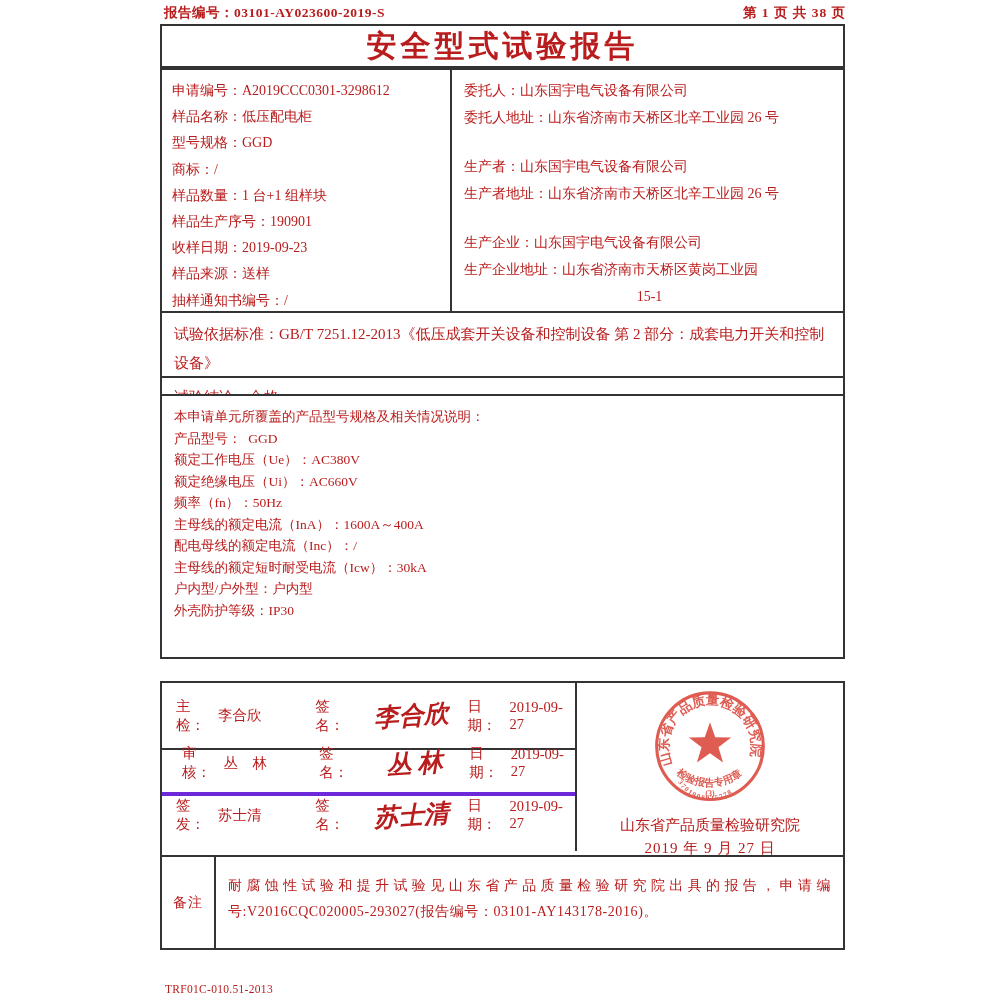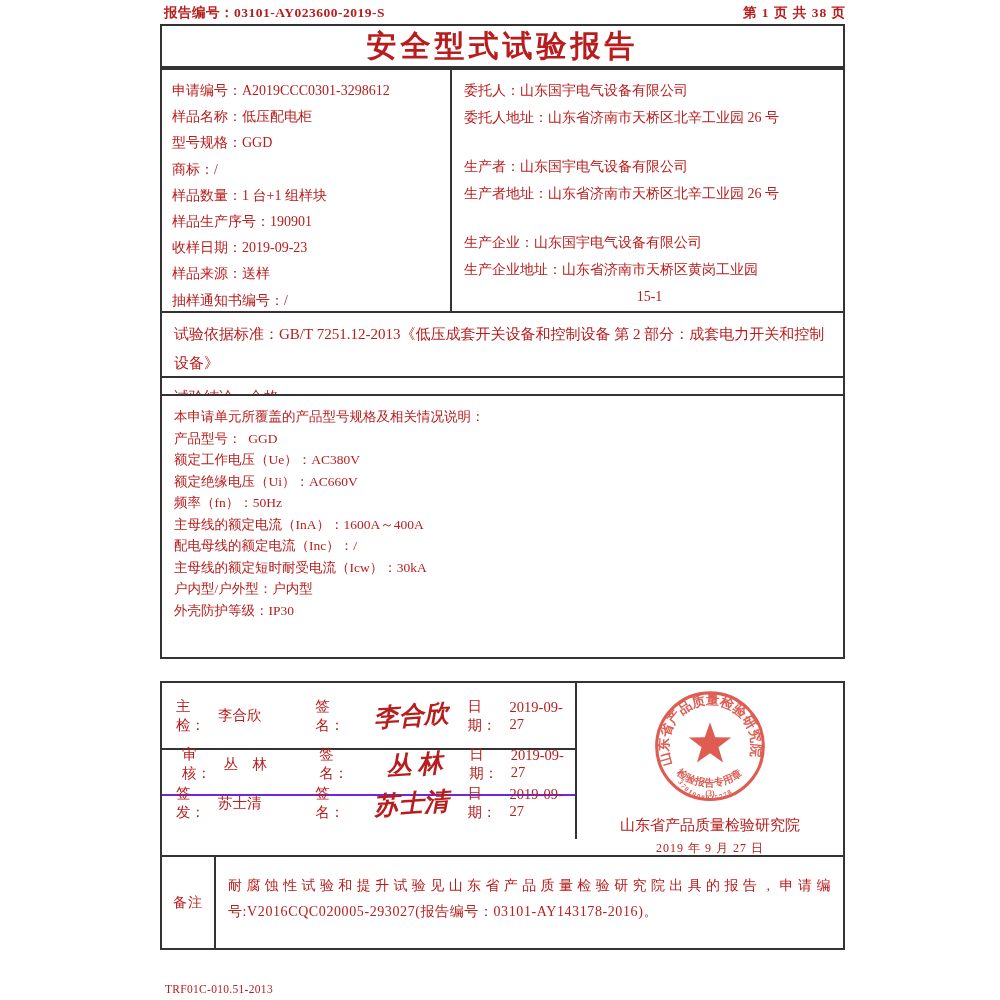--- a/index.html
+++ b/index.html
@@ -27,31 +27,31 @@
 
   .standard { top:311px; height:67px; padding:7px 12px 0 12px; font-size:15px; line-height:29px; }
   .standard .ln { white-space:pre-wrap; }
   .conclusion { top:376px; height:44px; padding:10px 12px 0 12px; font-size:15px; }
   .specs { top:394px; height:265px; padding:10px 8px 0 12px; }
   .specs .ln { font-size:13.5px; line-height:21.5px; white-space:pre-wrap; }
 
   .sigs { top:681px; height:176px; }
   .sig-row { position:absolute; left:0; width:415px; border-right:2px solid #333; display:flex; align-items:center; padding-left:14px; font-size:14.5px; }
   .sig-r1 { top:0; height:67px; border-bottom:2px solid #333; }
-  .sig-r2 { top:51px; height:62px; border-bottom:2px solid #6d28d9;padding-left:20px; }
-  .sig-r3 { top:84px; height:72px; }
+  .sig-r2 { top:51px; height:62px; border-bottom:4px solid #6d28d9;padding-left:20px; }
+  .sig-r3 { top:96px; height:72px; }
   .sig-name { display:inline-block; width:84px; }
   .sig-label { margin-left:16px; }
   .hand { display:inline-block; width:112px; text-align:center; font-size:25px; font-style:italic; font-weight:600; transform:rotate(-4deg); white-space:nowrap; }
   .date-label { margin-left:2px; }
 
   .stamp-cell { position:absolute; left:415px; right:0; top:0; bottom:0; text-align:center; }
   .seal { width:140px; height:128px; margin-top:1px; opacity:0.92; }
   .inst { font-size:15px; line-height:19px; }
-  .inst-date { font-size:12px; line-height:19px; margin-top:4px; letter-spacing:1px; }
+  .inst-date { font-size:15px; line-height:19px; margin-top:4px; letter-spacing:1px; }
 
   .remark { top:855px; height:95px; }
   .remark-label { position:absolute; left:0; top:0; bottom:0; width:54px; border-right:2px solid #333; display:flex; align-items:center; justify-content:center; font-size:14px; letter-spacing:1px; }
   .remark-body { position:absolute; left:66px; right:12px; top:16px; font-size:14px; line-height:25.5px; text-align:justify; letter-spacing:0.6px; }
 
   .ftr-l { position:absolute; left:165px; top:983px; font-size:11.5px; letter-spacing:0.3px; }
   .ftr-r { position:absolute; right:155px; top:1034px; font-size:15px; }
 </style>
 </head>
 <body>

